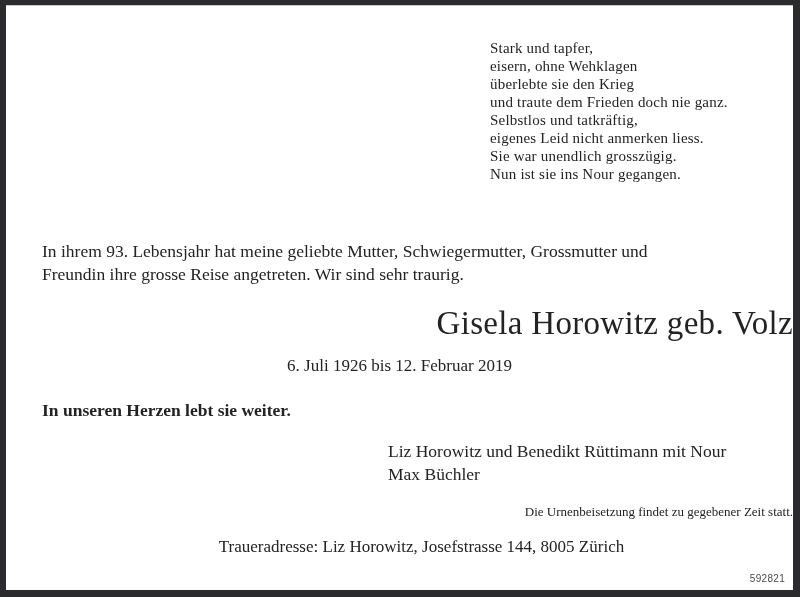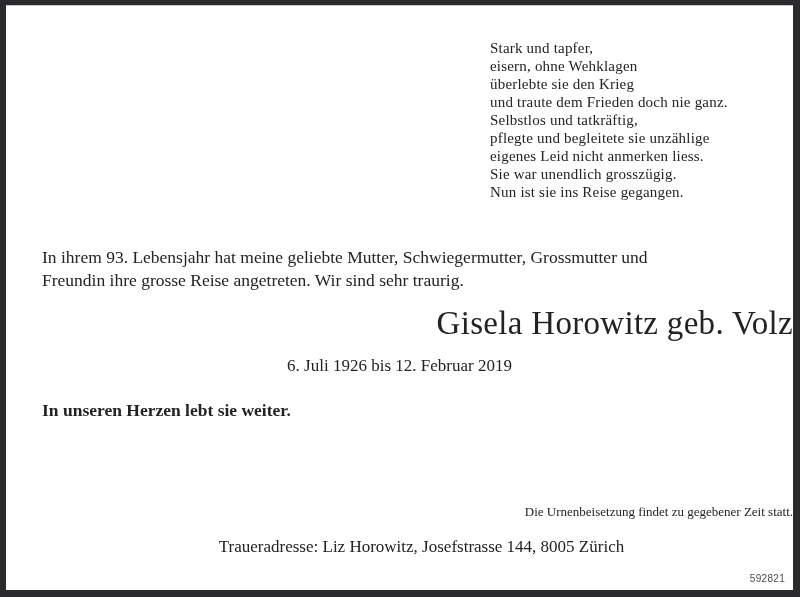--- a/index.html
+++ b/index.html
@@ -36,21 +36,20 @@
     white-space: nowrap;
     letter-spacing: 0.2px;
   }
   .announcement {
     position: absolute;
     left: 36px;
     top: 234px;
     font-size: 17.5px;
     line-height: 22.5px;
     white-space: nowrap;
-    margin-top: 6px;
   }
   .deceased-name {
     position: absolute;
     left: 0;
     right: 0;
     top: 299px;
     text-align: right;
     font-size: 33px;
     line-height: 36px;
     letter-spacing: 0.3px;
@@ -111,37 +110,40 @@
 
 <div class="frame">
   <div class="paper">
 
     <div class="poem">
       <div>Stark und tapfer,</div>
       <div>eisern, ohne Wehklagen</div>
       <div>überlebte sie den Krieg</div>
       <div>und traute dem Frieden doch nie ganz.</div>
       <div>Selbstlos und tatkräftig,</div>
-      <div>pflegte und begleitete sie unzählige</div>
       <div>eigenes Leid nicht anmerken liess.</div>
       <div>Sie war unendlich grosszügig.</div>
-      <div>Nun ist sie ins Reise gegangen.</div>
+      <div>Nun ist sie ins Nour gegangen.</div>
     </div>
 
     <div class="announcement">
       <div>In ihrem 93. Lebensjahr hat meine geliebte Mutter, Schwiegermutter, Grossmutter und</div>
       <div>Freundin ihre grosse Reise angetreten. Wir sind sehr traurig.</div>
     </div>
 
     <div class="deceased-name">Gisela Horowitz geb. Volz</div>
 
     <div class="life-dates">6. Juli 1926 bis 12. Februar 2019</div>
 
     <div class="remembrance">In unseren Herzen lebt sie weiter.</div>
 
+    <div class="family">
+      <div>Liz Horowitz und Benedikt Rüttimann mit Nour</div>
+      <div>Max Büchler</div>
+    </div>
 
     <div class="burial-info">Die Urnenbeisetzung findet zu gegebener Zeit statt.</div>
 
     <div class="mourning-address">Traueradresse: Liz Horowitz, Josefstrasse 144, 8005 Zürich</div>
 
     <div class="notice-id">592821</div>
 
   </div>
 </div>
 

